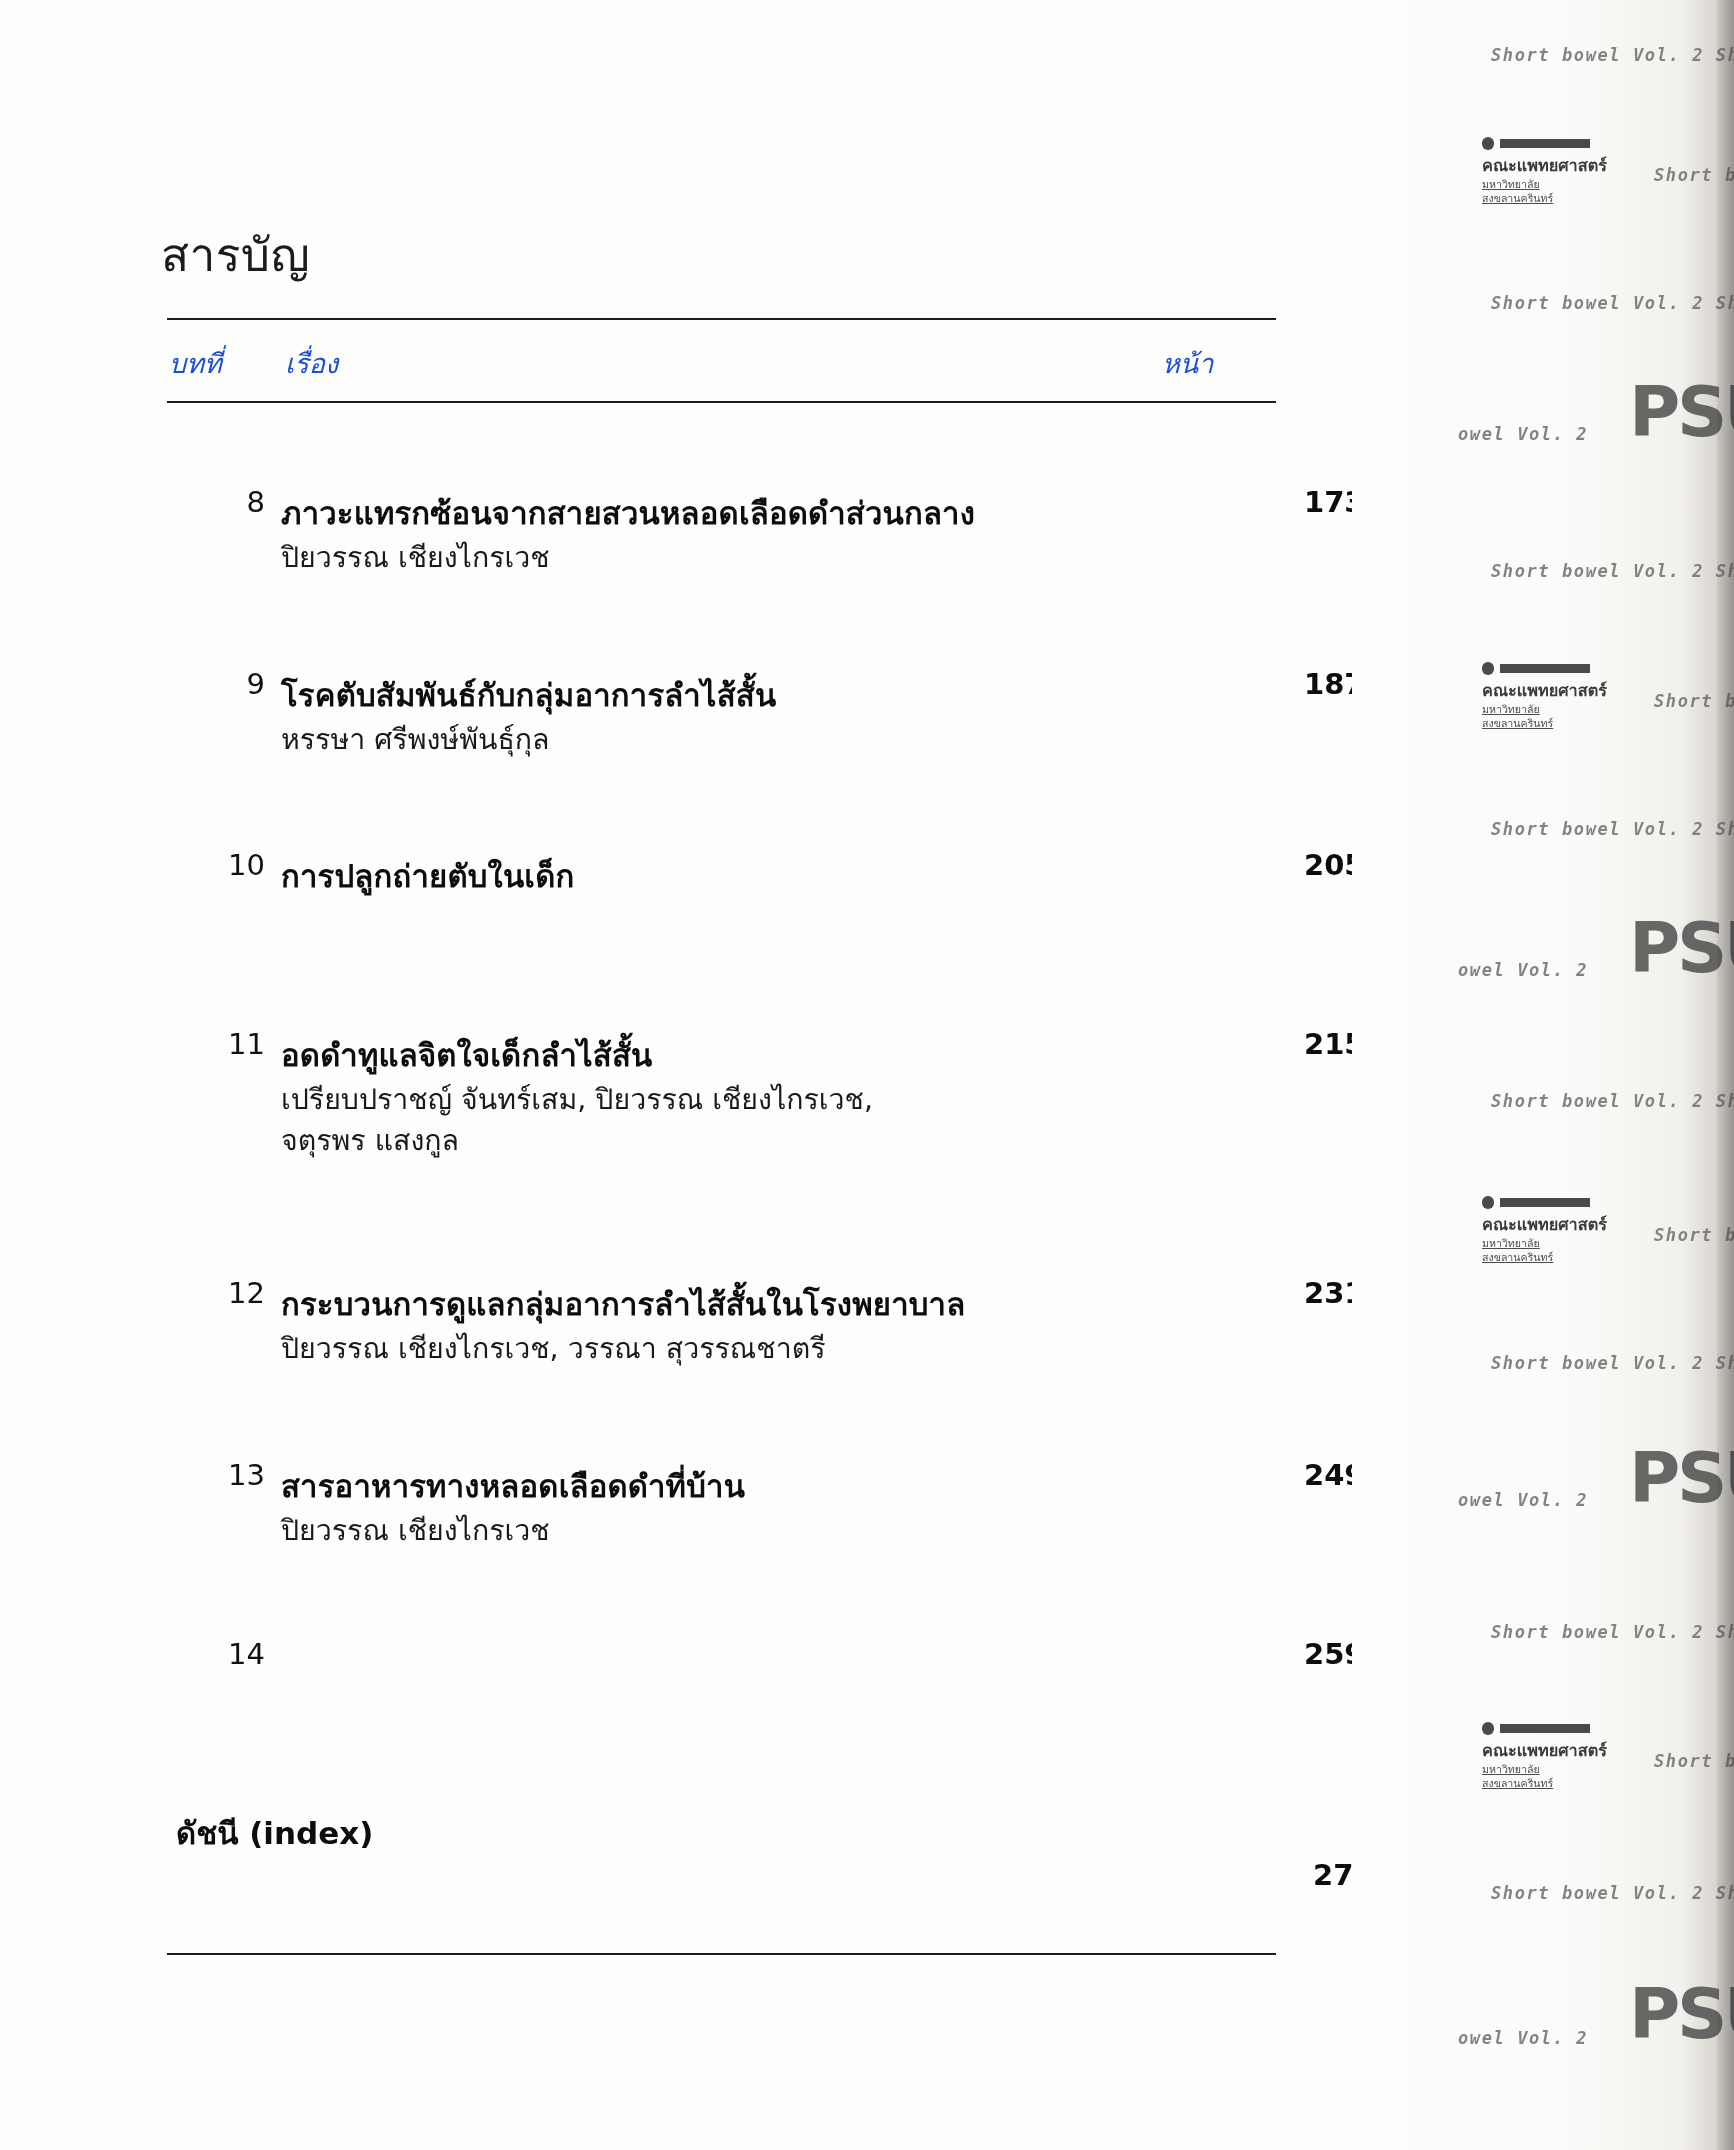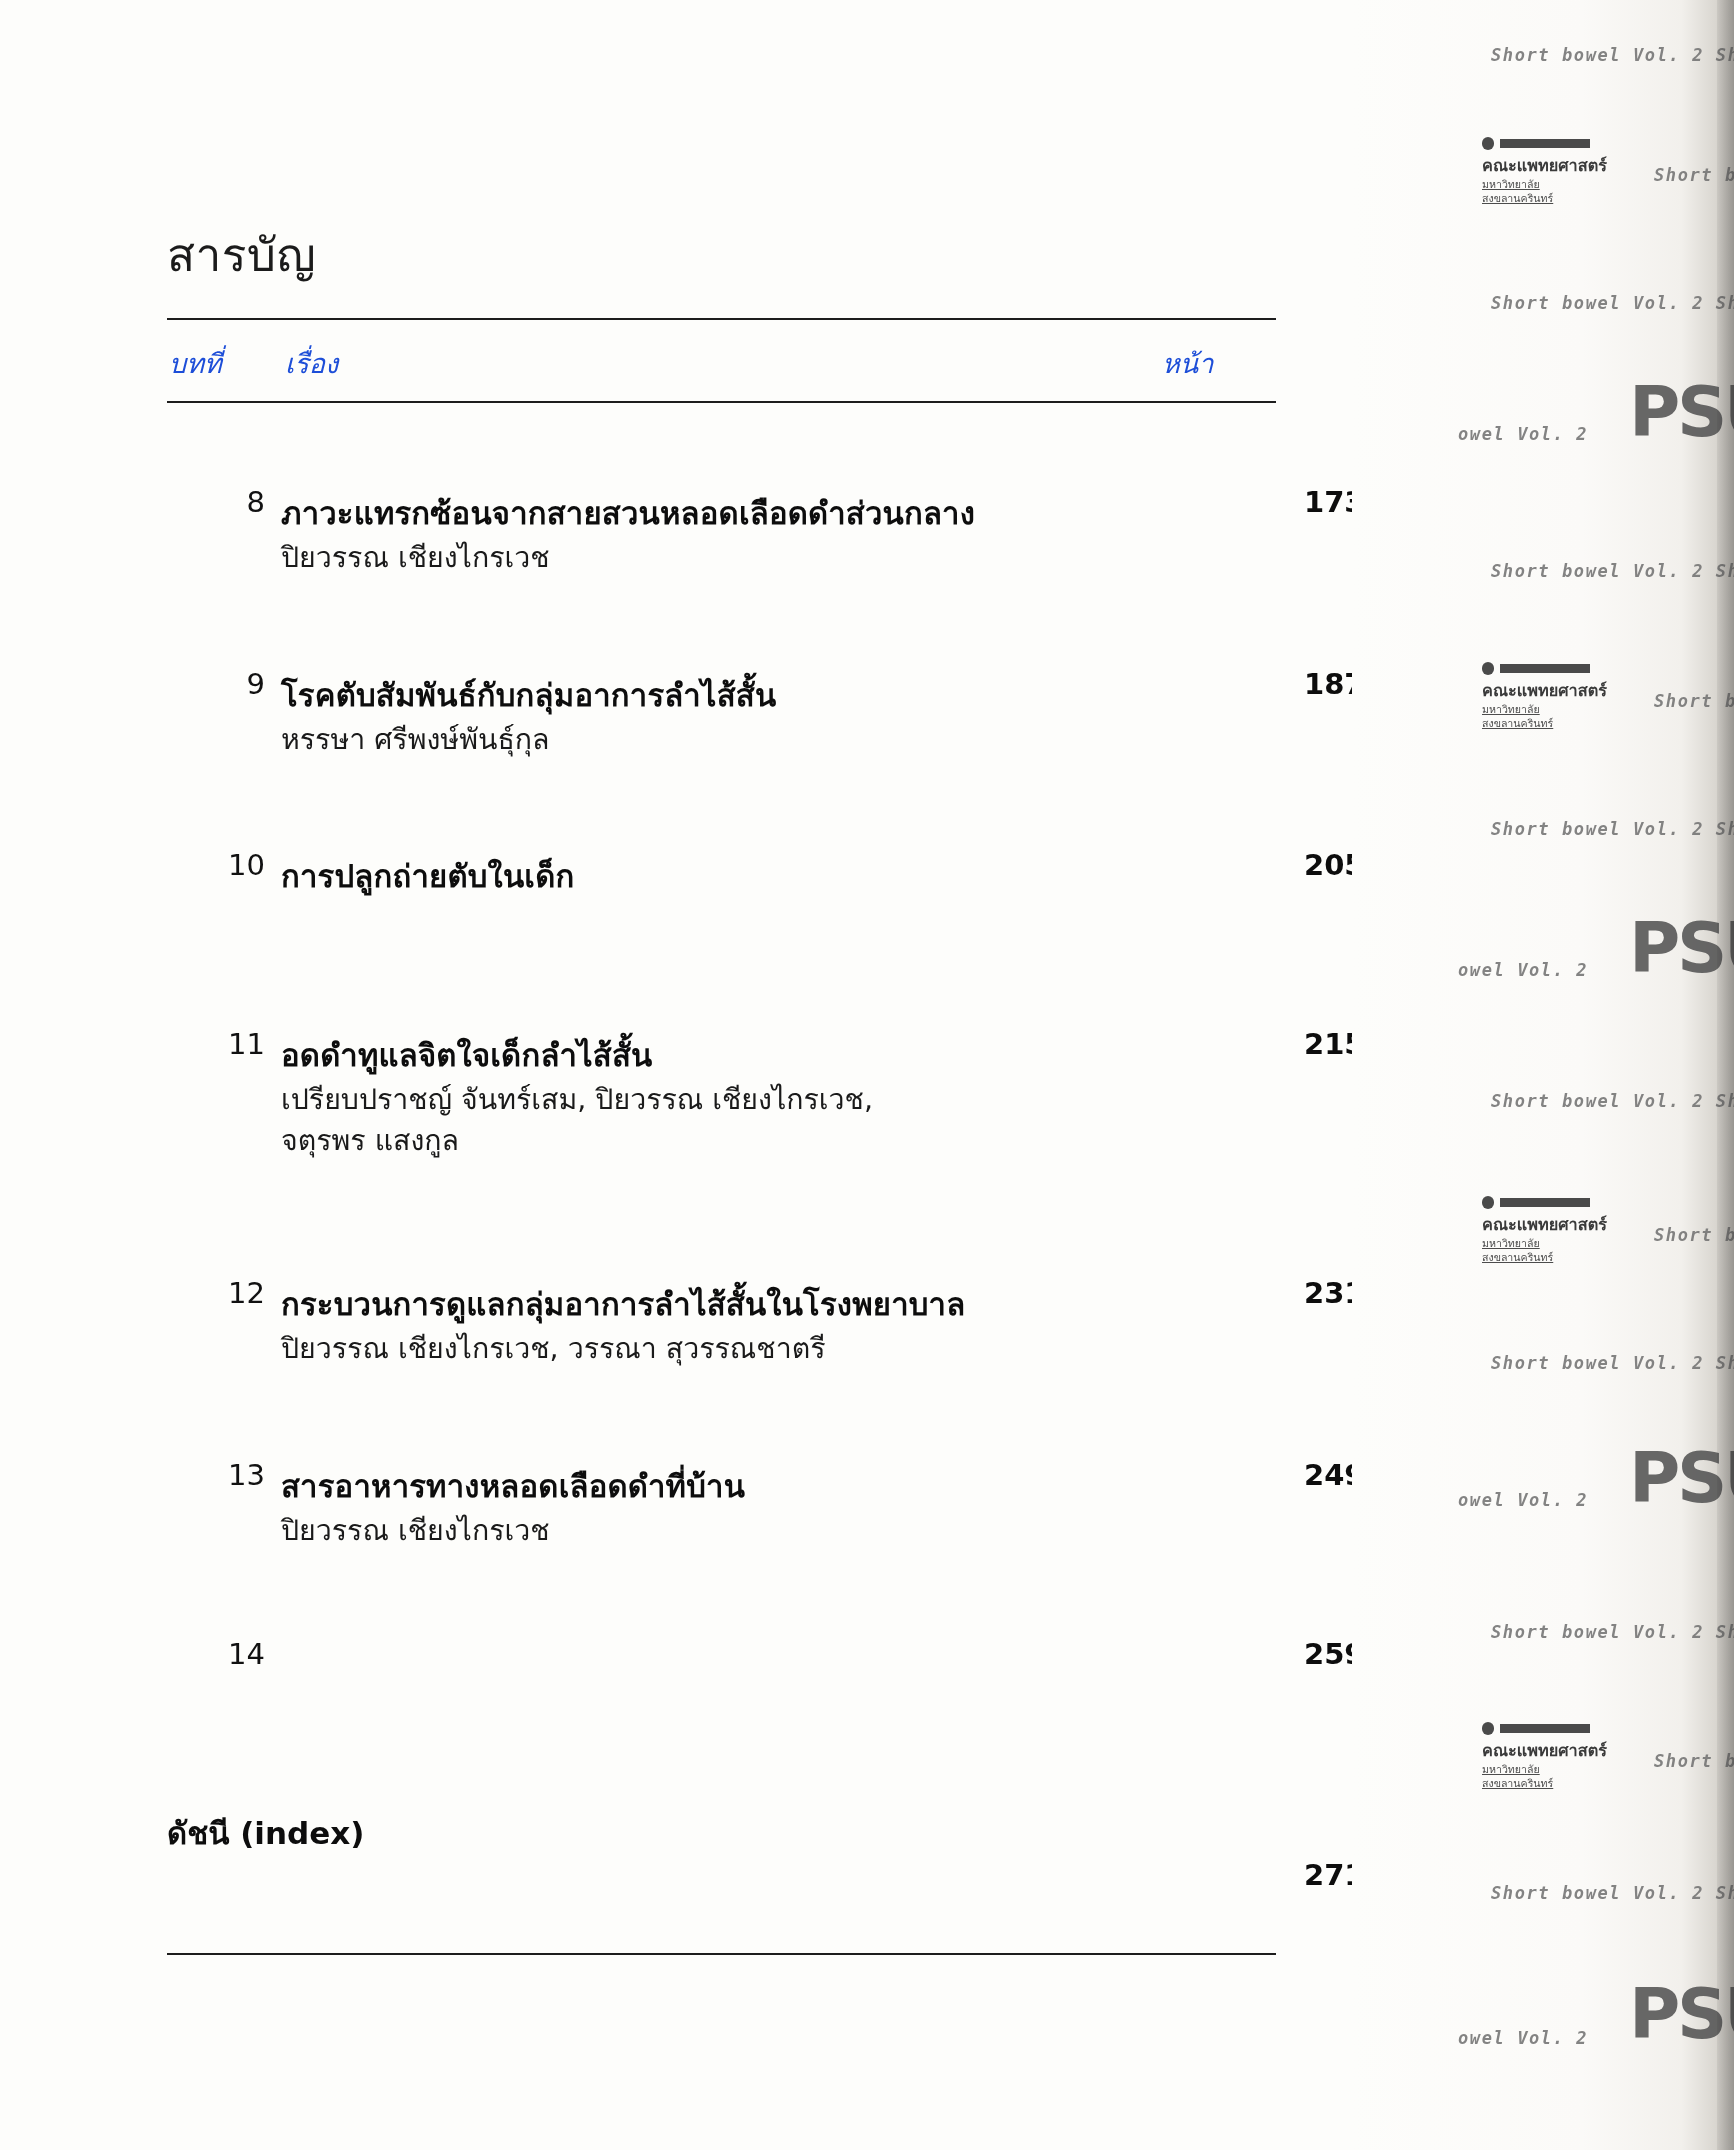--- a/index.html
+++ b/index.html
@@ -89,21 +89,21 @@
 
   
   .content {
     position: absolute;
     left: 0; top: 0;
     width: 1353px;
     height: 100%;
   }
   .toc-title {
     position: absolute;
-    left: 167px;
+    left: 161px;
     top: 218px;
     font-size: 46px;
     color: #1b1b1b;
     letter-spacing: 0.4px;
   }
   .rule {
     position: absolute;
     left: 167px;
     width: 1109px;
     height: 2.4px;
@@ -154,21 +154,21 @@
   .entry .pg {
     position: absolute;
     left: 1137px;
     width: 90px;
     text-align: left;
     font-size: 29px;
     font-weight: bold;
     color: #0d0d0d;
   }
 
-  .index-row { position: absolute; left: 167px; width: 1109px; }
+  .index-row { position: absolute; left: 176px; width: 1109px; }
   .index-row .label {
     font-size: 31px;
     font-weight: bold;
     color: #0d0d0d;
   }
   .index-row .pg {
     position: absolute;
     left: 1137px;
     font-size: 29px;
     font-weight: bold;

